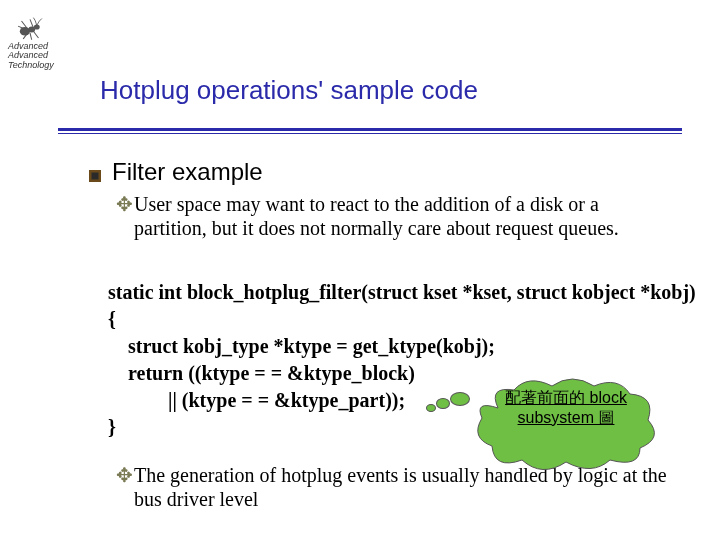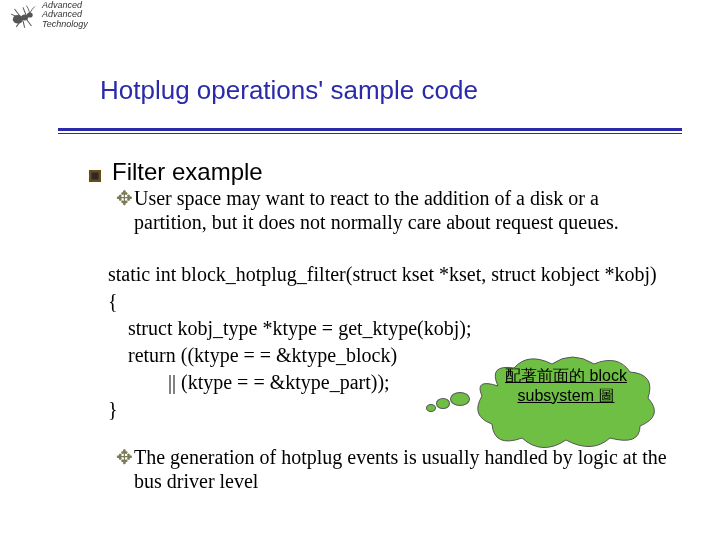--- a/index.html
+++ b/index.html
@@ -8,24 +8,25 @@
     width: 720px;
     height: 540px;
     background: #ffffff;
     font-family: "Times New Roman", serif;
     color: #000;
     position: relative;
     overflow: hidden;
   }
   .logo-area {
     position: absolute;
-    top: 0;
+    top: 12px;
     left: 6px;
     display: flex;
     align-items: center;
+    flex-direction: column;
   }
   .logo-text {
     font-family: Arial, sans-serif;
     font-style: italic;
     font-size: 9px;
     line-height: 1.05;
     color: #333;
     margin-left: 2px;
   }
   .ant-svg { width: 34px; height: 30px; }
@@ -48,20 +49,21 @@
   .content {
     position: absolute;
     top: 158px;
     left: 88px;
     right: 40px;
     font-size: 20px;
   }
   .level1 {
     display: flex;
     align-items: baseline;
+    margin-bottom: 6px;
   }
   .level1 .bullet {
     width: 18px; height: 14px; flex: 0 0 auto; margin-right: 6px;
     position: relative; top: 3px;
   }
   .level1 .text { font-family: Arial, sans-serif; font-size: 24px; color: #000; }
   .level2 {
     margin-left: 28px;
     font-size: 20px;
     color: #000;
@@ -72,43 +74,44 @@
     flex: 0 0 auto;
     width: 18px;
     font-family: Arial, sans-serif;
     color: #7a7a55;
     position: relative;
     top: 0;
   }
   .level2 .t2 { flex: 1 1 auto; padding-right: 20px; }
   .code-block {
     margin-left: 20px;
-    margin-top: 26px;
+    margin-top: 38px;
     font-size: 20px;
     line-height: 1.35;
     white-space: pre;
     font-family: "Times New Roman", serif;
+    font-weight: bold;
   }
   .bullet3 {
     margin-left: 28px;
     margin-top: 22px;
     font-size: 20px;
     line-height: 1.22;
     display: flex;
   }
   .bullet3 .b2 {
     flex: 0 0 auto;
     width: 18px;
     font-family: Arial, sans-serif;
     color: #7a7a55;
   }
   .cloud-wrap {
     position: absolute;
     left: 468px;
-    top: 356px;
+    top: 378px;
     width: 190px;
     height: 92px;
   }
   .cloud-svg { position: absolute; inset: 0; }
   .cloud-text {
     position: absolute;
     left: 28px; top: 10px;
     width: 140px;
     text-align: center;
     font-family: Arial, sans-serif;

